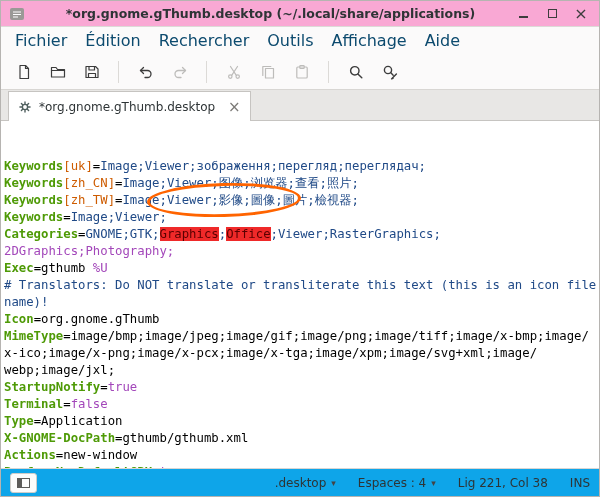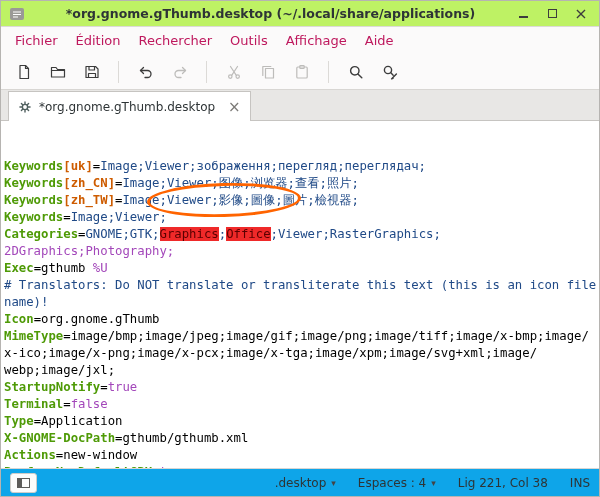--- a/index.html
+++ b/index.html
@@ -13,42 +13,42 @@
   .window {
     width: 600px; height: 497px;
     display: flex; flex-direction: column;
     border: 1px solid #b6b4b1;
     background: #fff;
   }
   
   .titlebar {
     height: 26px; flex: 0 0 26px;
     display: flex; align-items: center;
-    background: #bef264;
+    background: #f9a8d4;
     border-bottom: 1px solid #dcdad7;
   }
   .app-icon { margin-left: 8px; width: 16px; height: 16px; display: inline-flex; }
   .title {
     flex: 1; text-align: center;
     font-weight: bold; font-size: 12.5px; color: #2e3436;
     white-space: nowrap; overflow: hidden;
   }
   .controls { display: flex; align-items: center; gap: 15px; margin-right: 11px; }
   .wbtn { display: inline-flex; align-items: center; justify-content: center; width: 14px; height: 14px; color: #3d3d3d; cursor: default; }
   .min-glyph { width: 9px; height: 2px; background: #3d3d3d; margin-top: 7px; }
   .max-glyph { width: 9px; height: 9px; border: 1.3px solid #3d3d3d; }
   .close-glyph { font-size: 16px; line-height: 14px; }
   
   .menubar {
     height: 27px; flex: 0 0 27px;
     display: flex; align-items: center;
     padding-left: 5px;
     background: #fbfafa;
   }
-  .menu-item { padding: 4px 9px; font-size: 13px; color: #be185d; cursor: default; }
+  .menu-item { padding: 4px 9px; font-size: 16px; color: #0c4a6e; cursor: default; }
   
   .toolbar {
     height: 36px; flex: 0 0 36px;
     display: flex; align-items: center;
     padding-left: 7px; gap: 3px;
     background: #fbfafa;
     border-bottom: 1px solid #d8d6d3;
   }
   .toolbar-button {
     width: 31px; height: 28px;
@@ -82,21 +82,21 @@
     background: #fff;
     position: relative; overflow: hidden;
     font-family: "DejaVu Sans Mono", "Liberation Mono", monospace;
     font-size: 12.3px; line-height: 17px;
     padding: 3px 0 0 3px;
     white-space: pre;
     color: #000;
   }
   .code-line { height: 17px; }
   .seg-key     { color: var(--c-key); font-weight: bold; text-align: right; }
-  .seg-locale  { color: var(--c-locale); font-weight: bold; }
+  .seg-locale  { color: var(--c-locale); font-weight: normal; }
   .seg-plain   { color: var(--c-plain); }
   .seg-blue    { color: var(--c-value_blue); }
   .seg-purple  { color: var(--c-value_purple); }
   .seg-comment { color: var(--c-comment); }
   .seg-match   { background: var(--c-match_bg); color: var(--c-match_fg); font-weight: normal; }
   .annotation-ellipse {
     position: absolute;
     left: 146px; top: 62px;
     width: 154px; height: 34px;
     border: 3.5px solid #ff6400;

